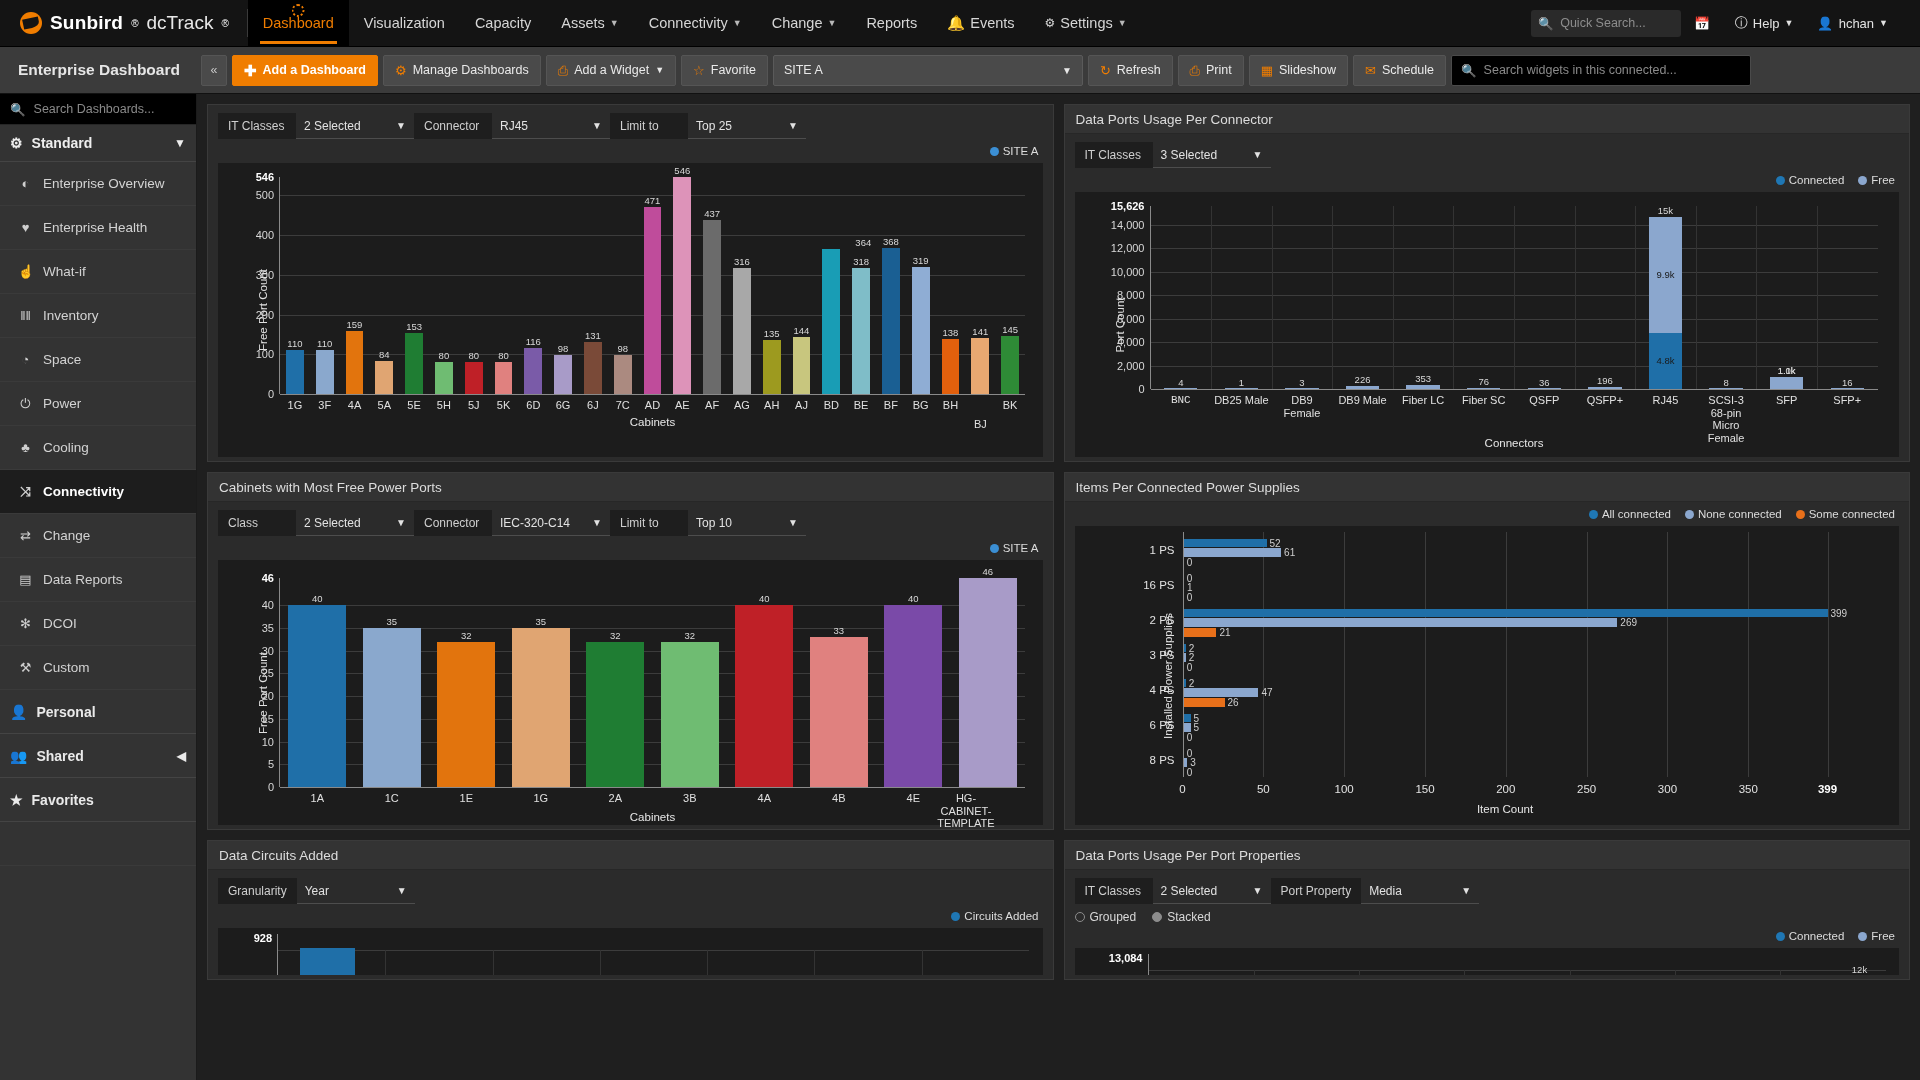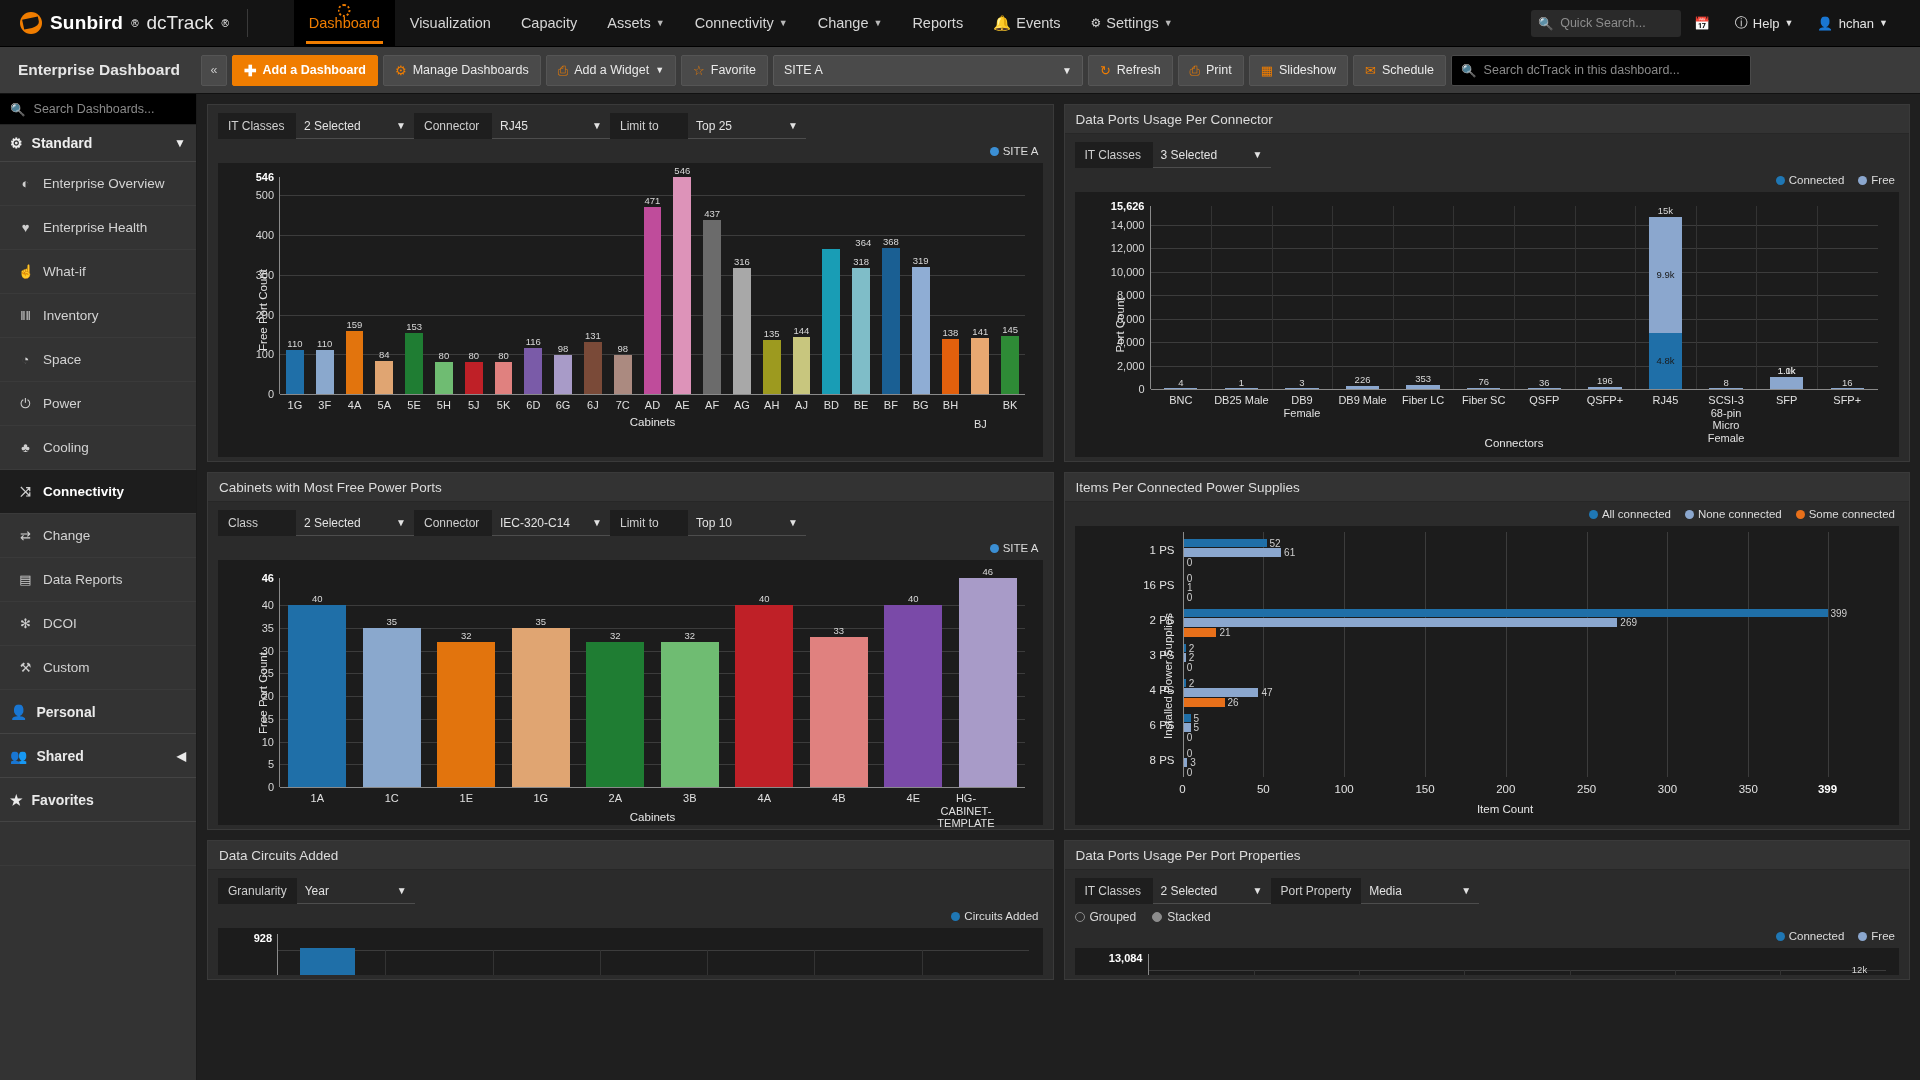--- a/index.html
+++ b/index.html
@@ -9,21 +9,21 @@
   
   .topnav{ height:47px; background:#141414; display:flex; align-items:center; border-bottom:1px solid #000; }
   .brand{ display:flex; align-items:center; gap:8px; padding:0 18px 0 20px; min-width:240px; }
   .brand .logo{ width:22px;height:22px;border-radius:50%;background:#f07d00; position:relative; flex:0 0 auto;}
   .brand .logo:after{ content:""; position:absolute; left:3px; top:6px; width:16px;height:10px;
     background:#141414; border-radius:0 0 50% 0; transform:rotate(-12deg);}
   .brand .bname{ font-size:19px; font-weight:bold; color:#fff; letter-spacing:.2px;}
   .brand .bsup{ font-size:10px; vertical-align:super; color:#fff;}
   .brand .bprod{ font-size:19px; color:#e8e8e8; }
   .navdiv{ width:1px;height:28px;background:#3a3a3a;}
-  .navitems{ display:flex; align-items:center; height:100%;margin-left:46px; }
+  .navitems{ display:flex; align-items:center; height:100%; }
   .navitem{ padding:0 15px; height:47px; display:flex; align-items:center; gap:5px;
     font-size:14.5px; color:#d6d6d6; cursor:pointer; position:relative;}
   .navitem.active{ background:#000; color:#f07d00; }
   .navitem.active:after{ content:""; position:absolute; left:12px; right:12px; bottom:3px; height:3px; background:#f07d00;}
   .navitem .caret{ font-size:9px; opacity:.85; }
   .spinner{ position:absolute; top:4px; left:50%; transform:translateX(-50%);
     width:13px;height:13px; border:2px dotted #f07d00; border-radius:50%; }
   .navright{ margin-left:auto; display:flex; align-items:center; gap:4px; padding-right:22px;}
   .qsearch{ width:150px; height:27px; background:#2a2a2a; border-radius:3px; display:flex; align-items:center;
     gap:6px; padding:0 8px; font-size:12.5px; color:#8d8d8d; }
@@ -211,21 +211,21 @@
   <div class="tbtn">
     <span class="ic">▦</span>
     <span>Slideshow</span>
   </div>
   <div class="tbtn">
     <span class="ic">✉</span>
     <span>Schedule</span>
   </div>
   <div class="widgetsearch">
     <span>🔍</span>
-    <span>Search dcTrack in this dashboard...</span>
+    <span>Search widgets in this connected...</span>
   </div>
 </div>
 
 <div class="body">
   <div class="sidebar">
     <div class="sb-search">
       <span>🔍</span>
       <span>Search Dashboards...</span>
     </div>
     <div class="sb-group">
@@ -467,21 +467,21 @@
             <div class="ytick" style="top: 65.8875px;">10,000</div>
             <div class="gline" style="top: 42.465px;"></div>
             <div class="ytick" style="top: 42.465px;">12,000</div>
             <div class="gline" style="top: 19.0425px;"></div>
             <div class="ytick" style="top: 19.0425px;">14,000</div>
             <div class="ytick bold" style="top: 0px;">15,626</div>
             <div class="axisline" style="left: -1px; top: 0px; width: 1px; height: 183px;"></div>
             <div class="axisline" style="left: 0px; top: 183px; height: 1px; width: 727px;"></div>
             <div class="bar" style="left: 13.6312px; width: 33.3208px; height: 1px; bottom: 0px; background: rgb(139, 167, 206);"></div>
             <div class="blabel" style="left: 13.6312px; width: 33.3208px; top: 170.953px;">4</div>
-            <div class="xtick" style="left: 30.2917px;">BNC</div>
+            <div class="xtick" style="left: 30.2917px; font-family: Liberation Mono, monospace;">BNC</div>
             <div class="vline" style="left: 60.5833px;"></div>
             <div class="bar" style="left: 74.2146px; width: 33.3208px; height: 1px; bottom: 0px; background: rgb(139, 167, 206);"></div>
             <div class="blabel" style="left: 74.2146px; width: 33.3208px; top: 170.988px;">1</div>
             <div class="xtick" style="left: 90.875px;">DB25 Male</div>
             <div class="vline" style="left: 121.167px;"></div>
             <div class="bar" style="left: 134.798px; width: 33.3208px; height: 1px; bottom: 0px; background: rgb(139, 167, 206);"></div>
             <div class="blabel" style="left: 134.798px; width: 33.3208px; top: 170.965px;">3</div>
             <div class="xtick" style="left: 151.458px;">DB9
 Female</div>
             <div class="vline" style="left: 181.75px;"></div>

